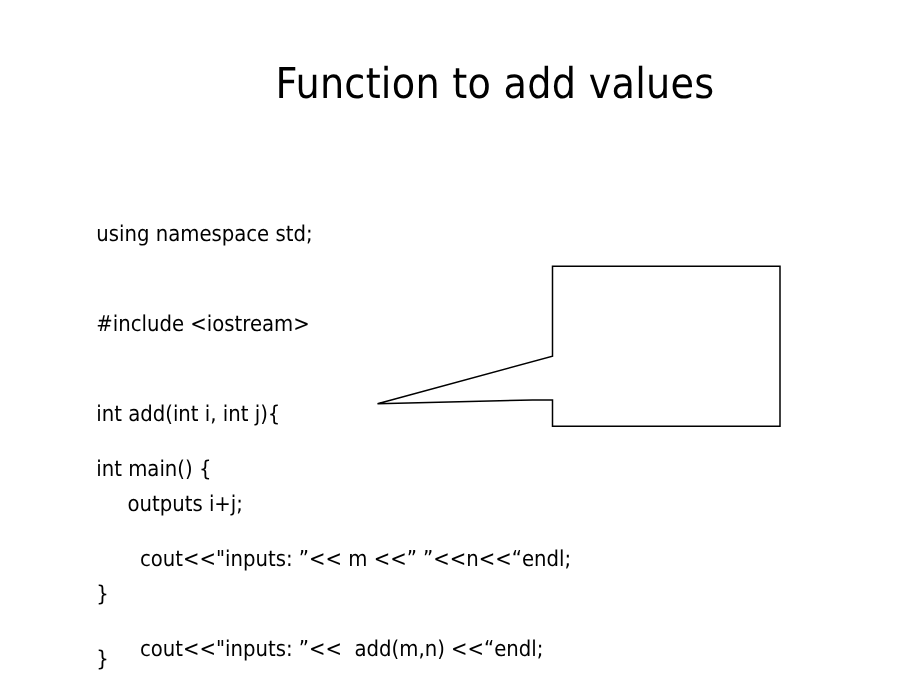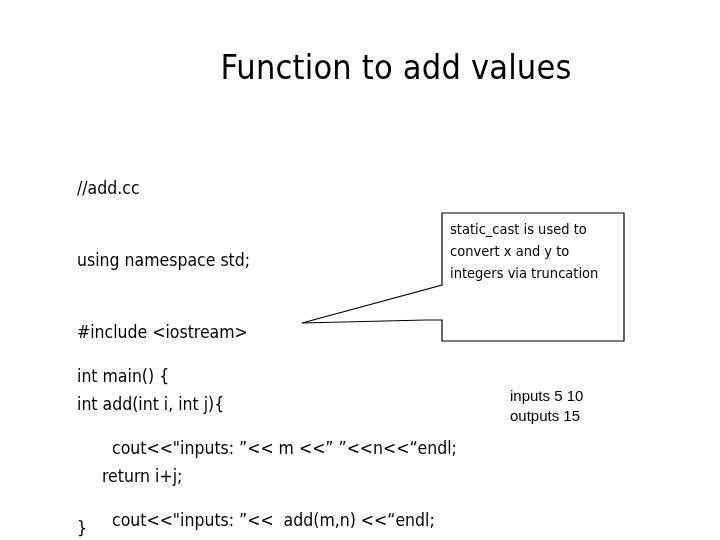--- a/index.html
+++ b/index.html
@@ -110,51 +110,41 @@
   }
 </style>
 </head>
 <body>
 
 <div id="slide">
 
   <div id="slide-title">Function to add values</div>
 
   <div id="code-top" class="code-block">
-    <span class="code-line">//add.cc</span>
     <span class="code-line">using namespace std;</span>
     <span class="code-line">#include &lt;iostream&gt;</span>
     <span class="code-line">int add(int i, int j){</span>
-    <span class="code-line">     return i+j;</span>
+    <span class="code-line">     outputs i+j;</span>
     <span class="code-line">}</span>
   </div>
 
 
   <svg id="callout-svg" viewBox="0 0 345 145" width="345" height="145" xmlns="http://www.w3.org/2000/svg">
 
     <path d="M 151 8 L 333 8 L 333 136 L 151 136 L 151 115 L 135 115 L 11 118 L 151 80 Z" fill="#ffffff" stroke="#000000" stroke-width="1.2" stroke-linejoin="miter" vector-effect="non-scaling-stroke"></path>
   </svg>
 
-  <div id="callout-text">
-    <span class="callout-line">static_cast is used to</span>
-    <span class="callout-line">convert x and y to</span>
-    <span class="callout-line">integers via truncation</span>
-  </div>
 
   <div id="code-main" class="code-block">
     <span class="code-line">int main() {</span>
   </div>
 
   <div id="code-cout" class="code-block">
     <span class="code-line">cout&lt;&lt;"inputs: ”&lt;&lt; m &lt;&lt;” ”&lt;&lt;n&lt;&lt;“endl;</span>
     <span class="code-line">cout&lt;&lt;"inputs: ”&lt;&lt;  add(m,n) &lt;&lt;“endl;</span>
   </div>
 
-  <div id="output-answer">
-    <span class="out-line">inputs 5 10</span>
-    <span class="out-line">outputs 15</span>
-  </div>
 
   <div id="code-closing-brace" class="code-block">
     <span class="code-line">}</span>
   </div>
 
 </div>
 
 </body></html>

